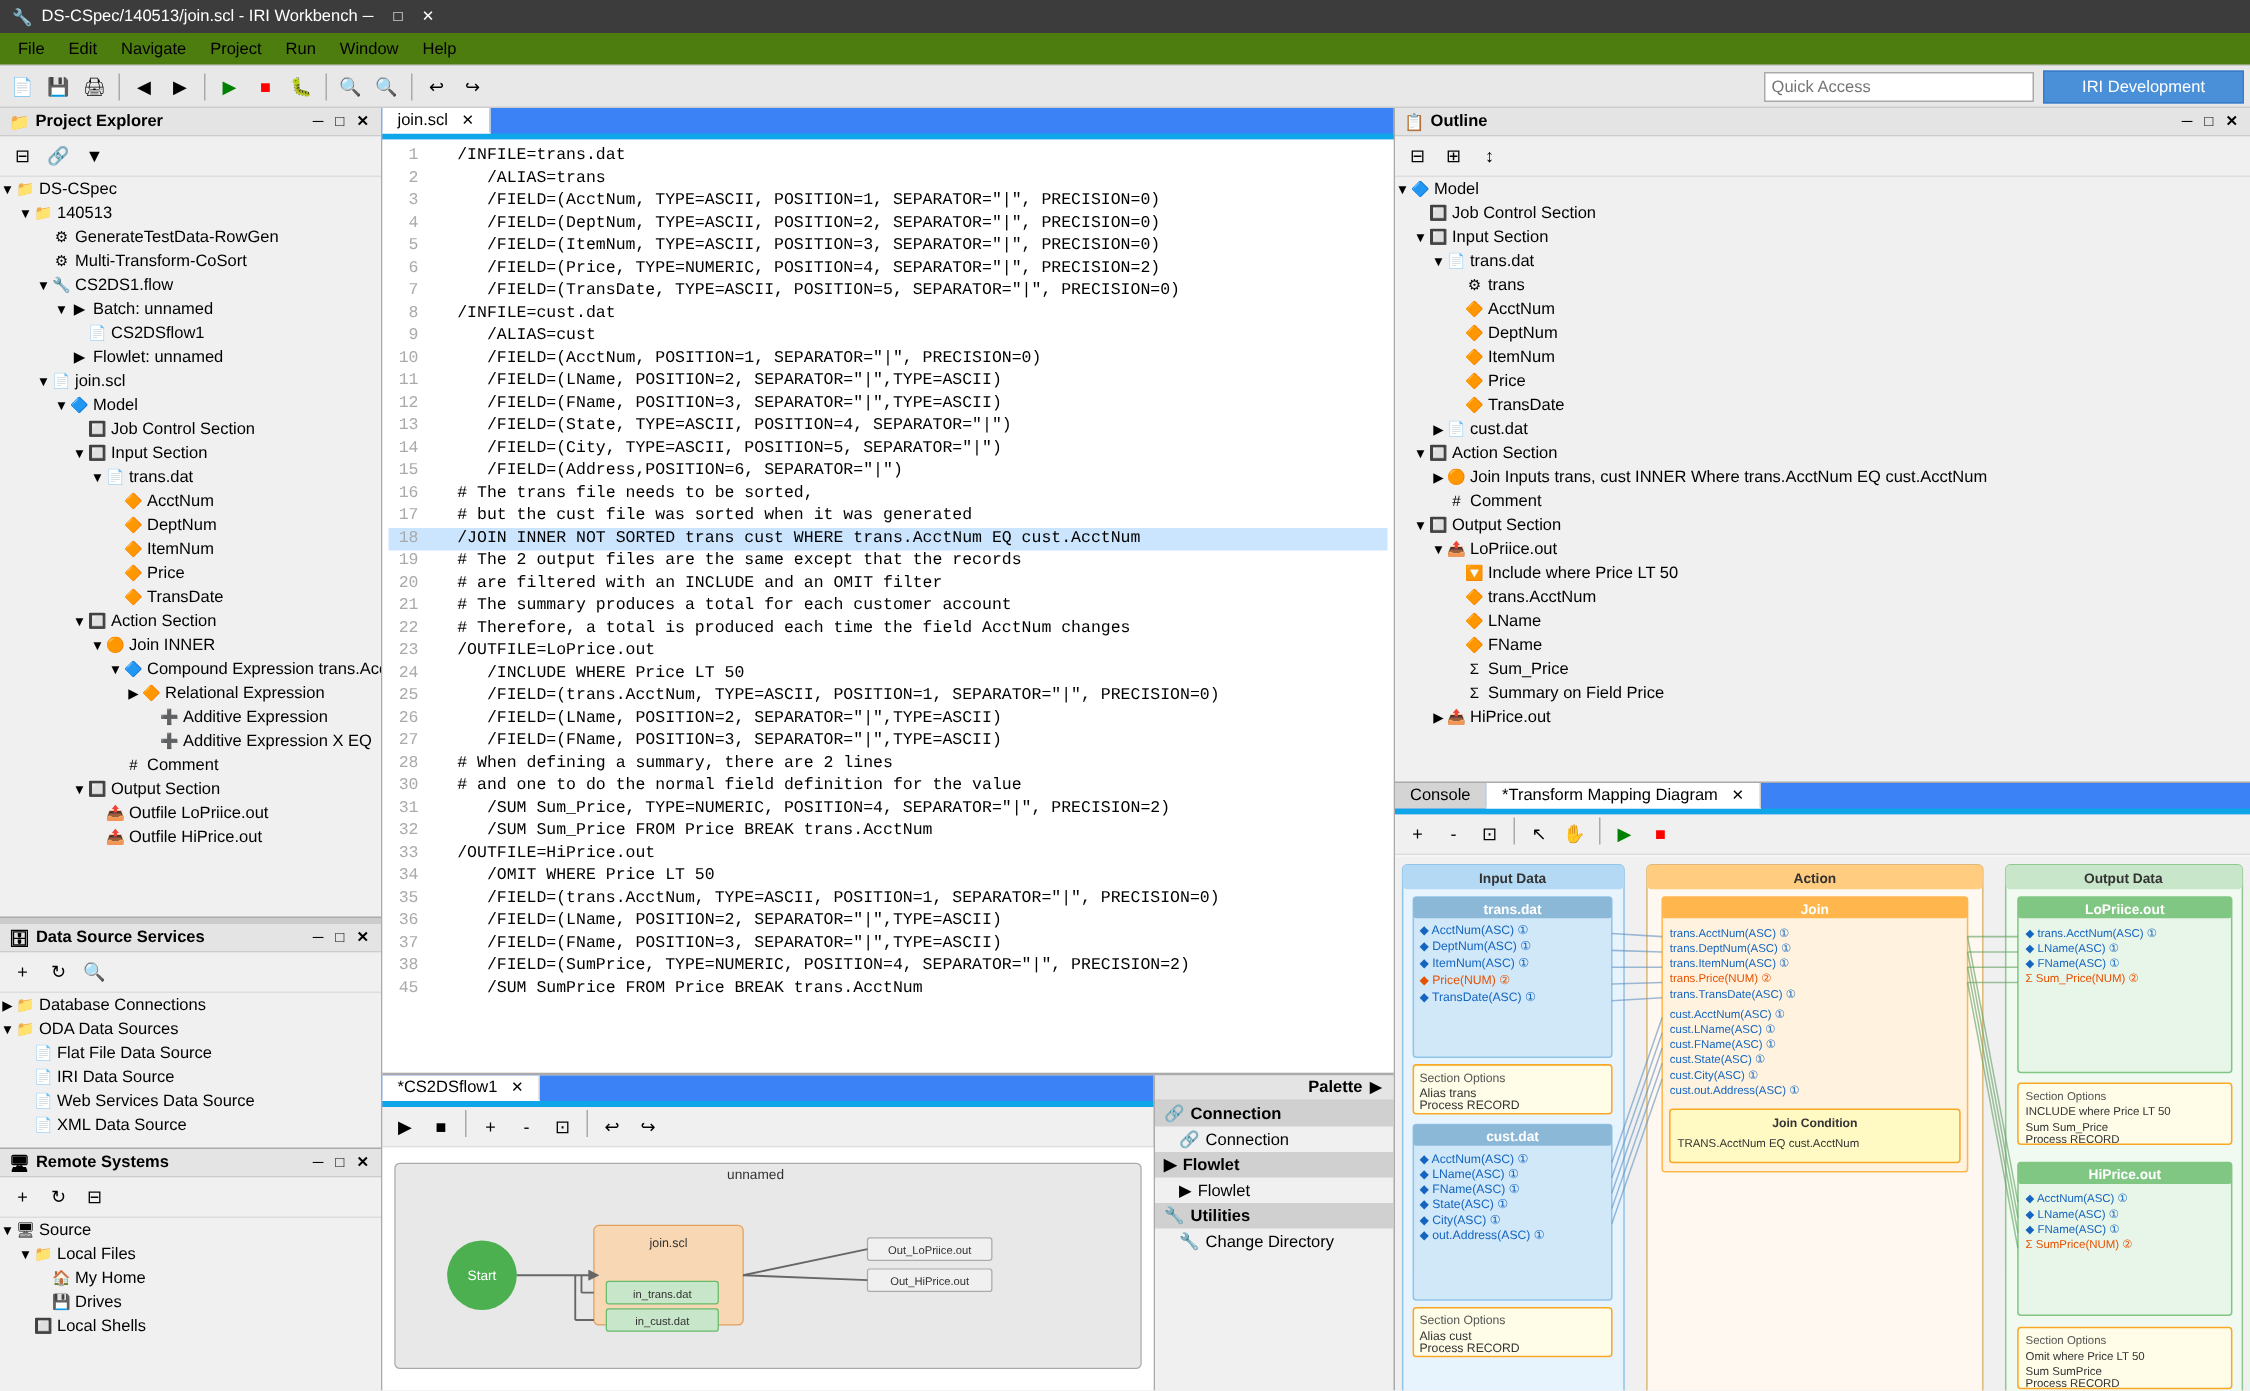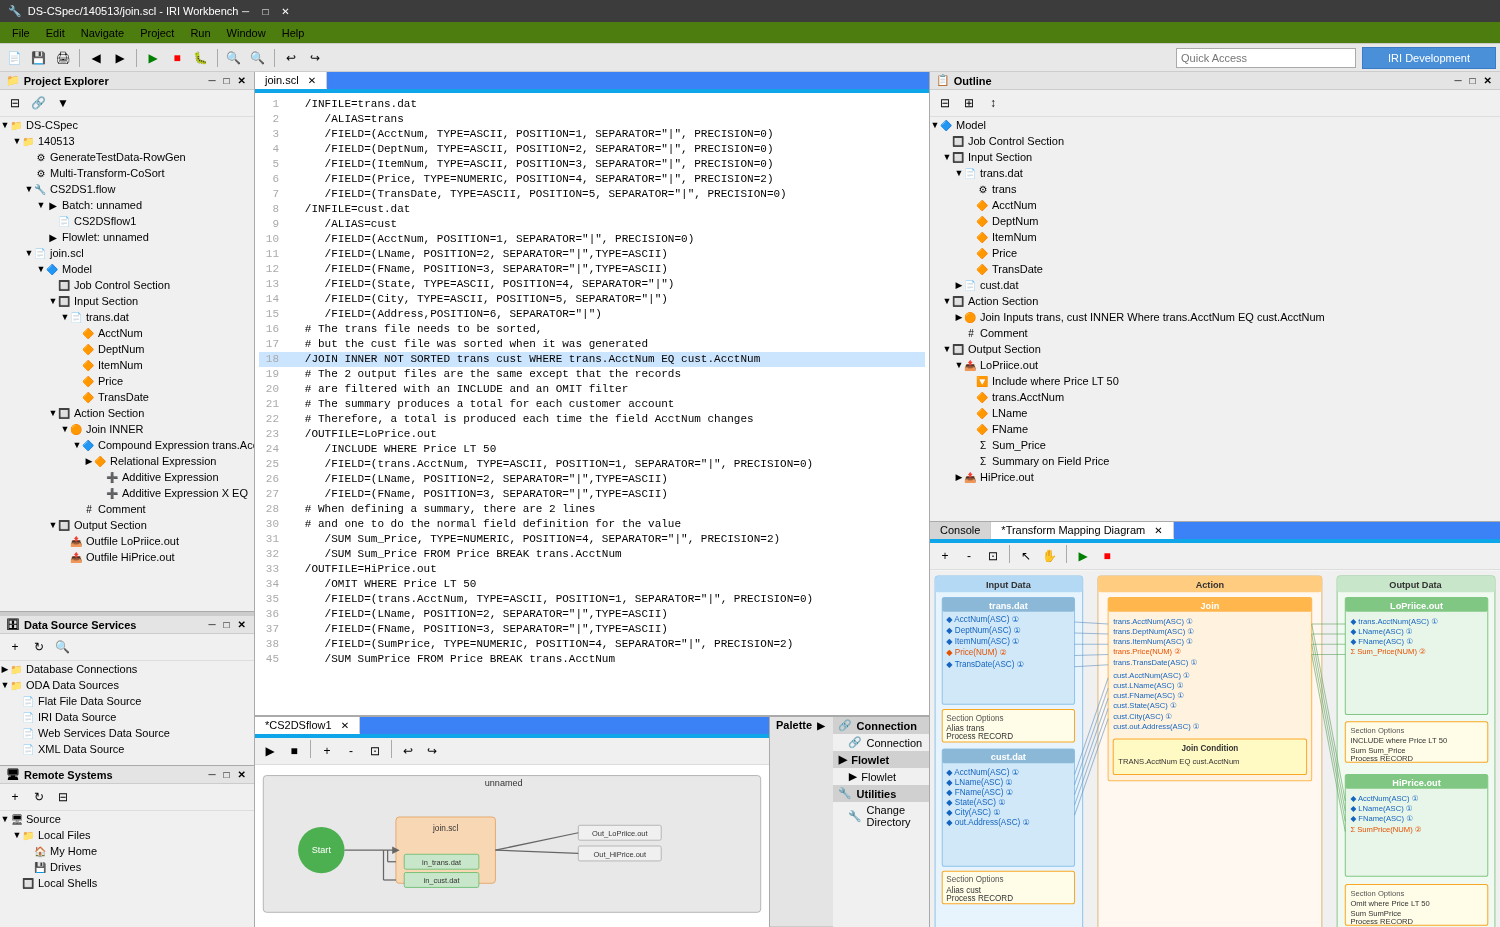--- a/index.html
+++ b/index.html
@@ -57,21 +57,21 @@
     .code-line.green-comment { color: #228B22; }
     .line-num { color: #aaa; min-width: 20px; text-align: right; margin-right: 6px; user-select: none; }
     .code-text { color: #000; }
 
     
     #flow-diagram { height: 210px; display: flex; flex-direction: column; }
     #flow-diagram .panel-toolbar { background: #f0f0f0; border-bottom: 1px solid #ddd; padding: 2px 4px; display: flex; gap: 2px; }
     #flow-content { flex: 1; background: #fff; overflow: hidden; position: relative; }
 
     
-    #palette { width: 160px; border-left: 1px solid #aaa; display: flex; flex-direction: row; }
+    #palette { width: 160px; border-left: 1px solid #aaa; display: flex; flex-direction: column; text-align: right; }
     #palette .panel-header { background: #e4e4e4; border-bottom: 1px solid #ccc; padding: 2px 6px; font-size: 11px; font-weight: bold; }
     #palette .panel-content { overflow-y: auto; flex: 1; font-size: 11px; }
 
     
     #right-panel { width: 570px; display: flex; flex-direction: column; }
 
     
     #outline { flex: 0 0 450px; border-bottom: 1px solid #aaa; overflow: hidden; display: flex; flex-direction: column; }
     #outline .panel-header { background: #e4e4e4; border-bottom: 1px solid #ccc; padding: 2px 6px; display: flex; align-items: center; gap: 4px; font-size: 11px; font-weight: bold; }
     #outline .panel-toolbar { background: #f0f0f0; border-bottom: 1px solid #ddd; padding: 2px 4px; display: flex; gap: 2px; }

